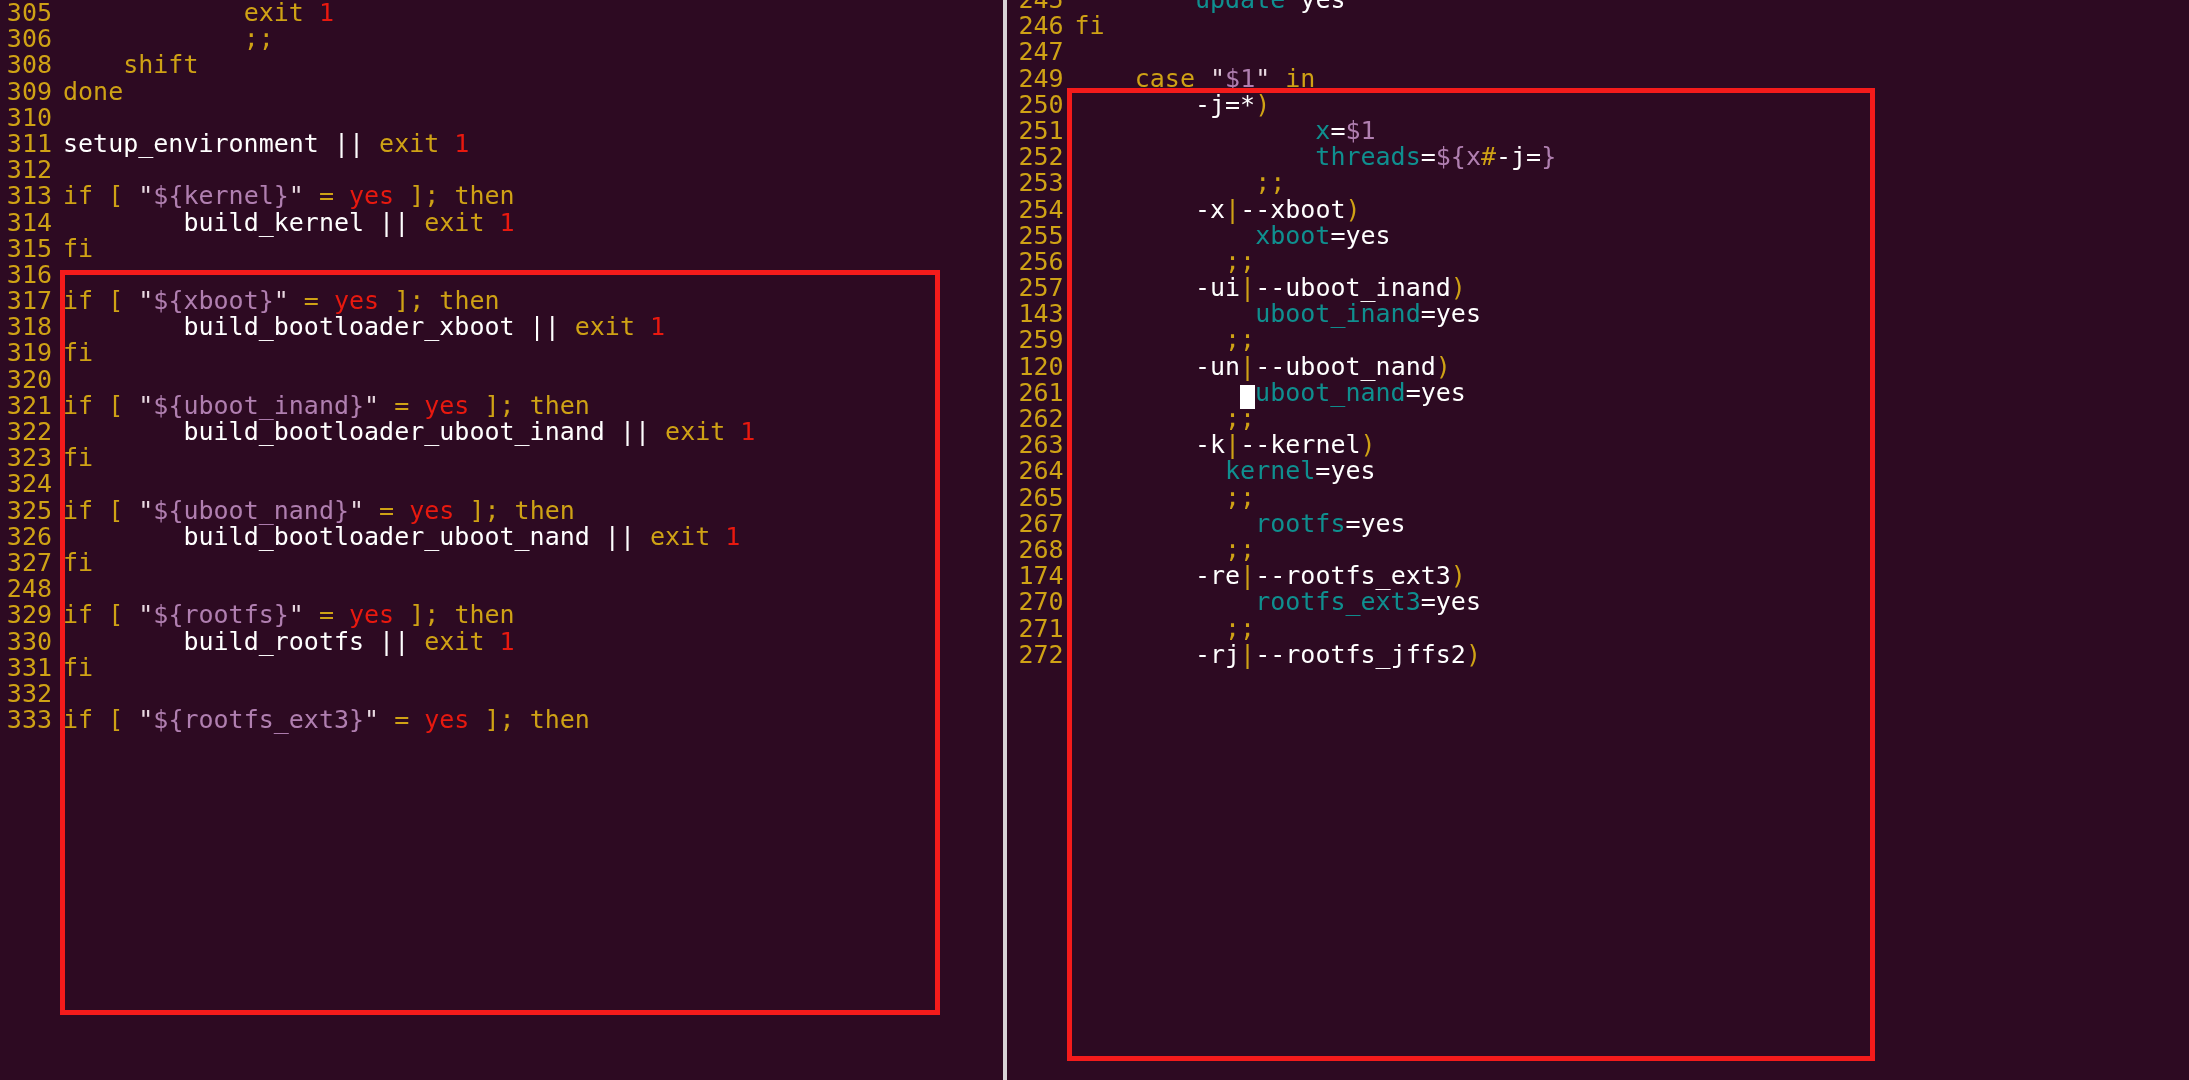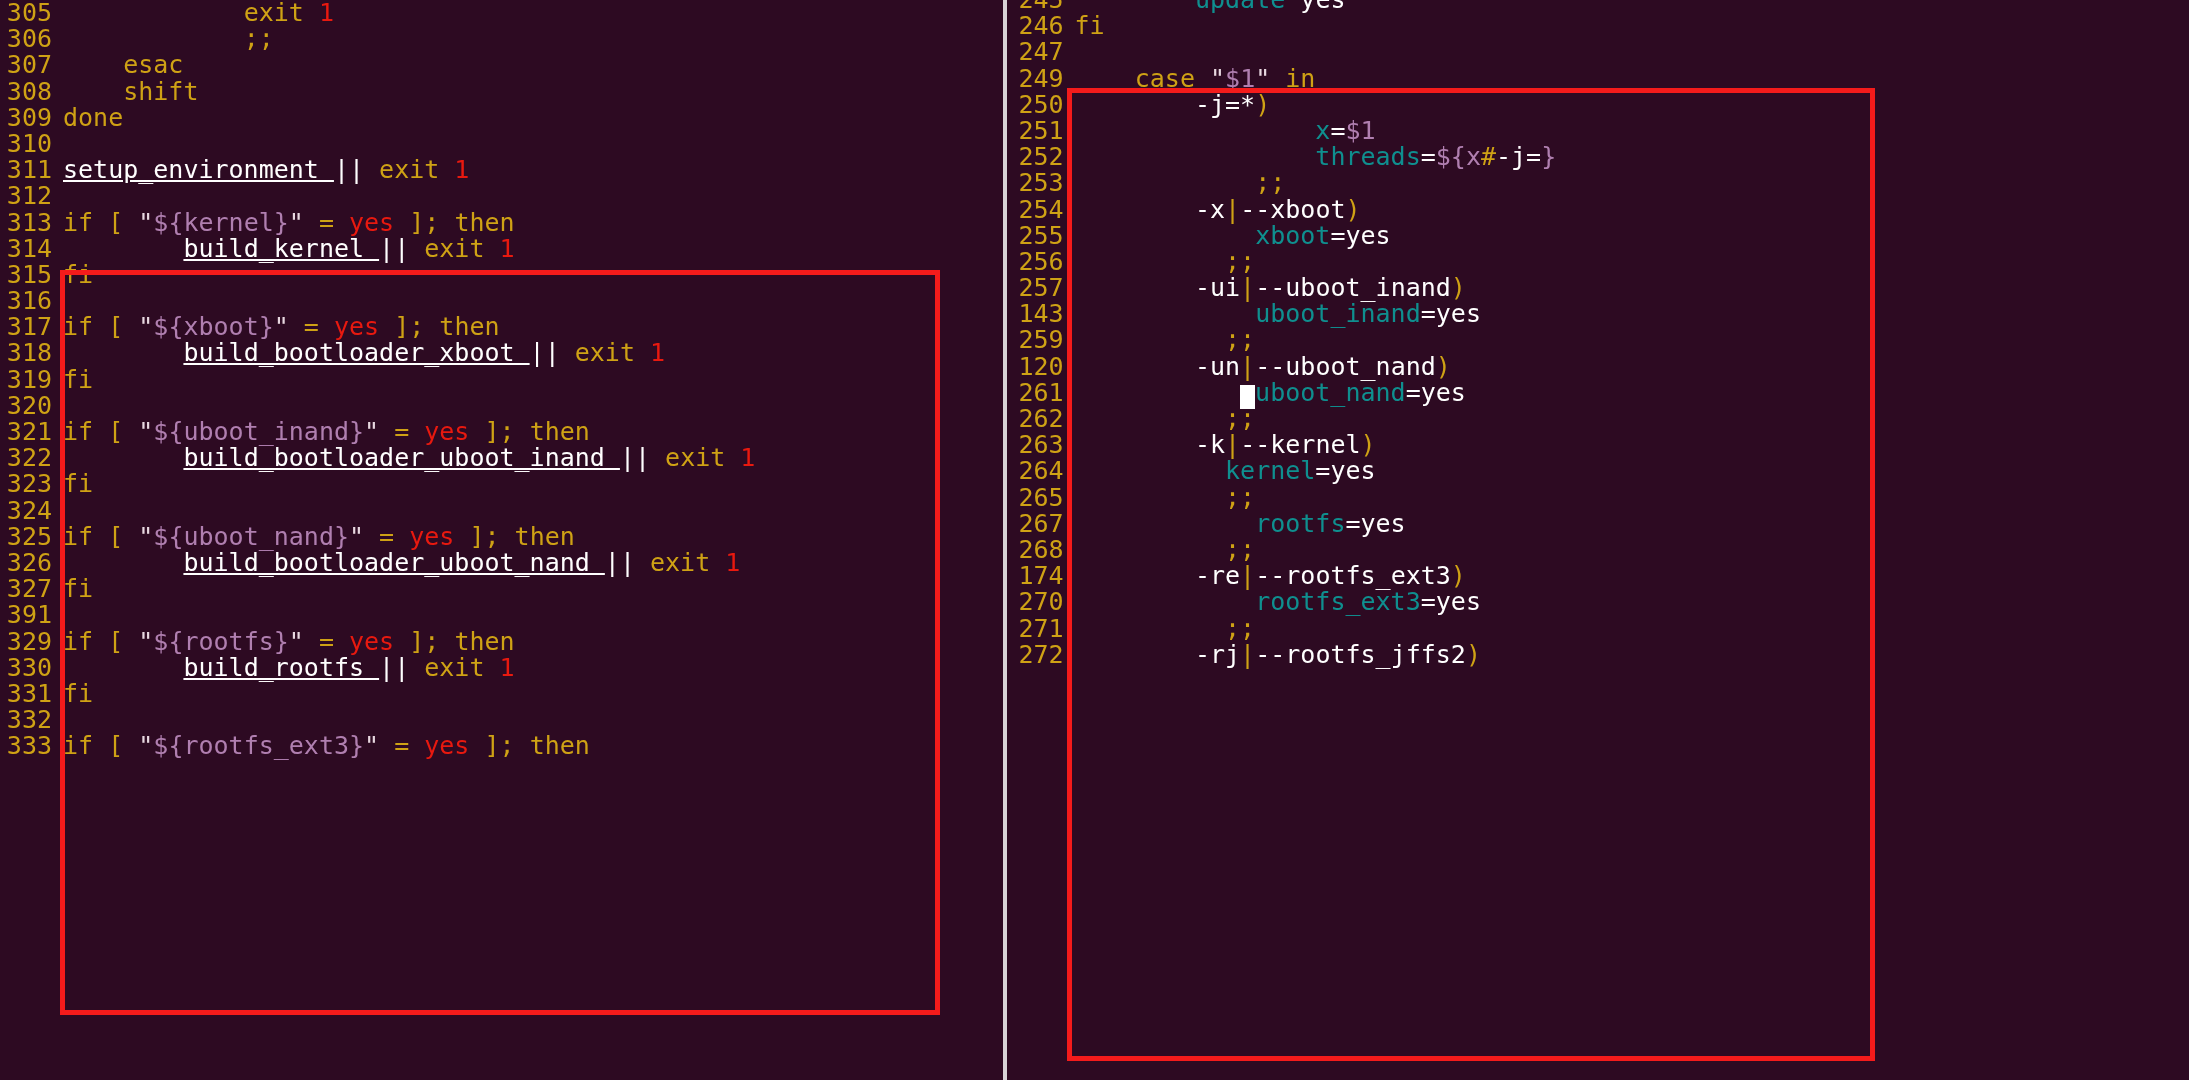--- a/index.html
+++ b/index.html
@@ -69,21 +69,21 @@
   .pane-right .lnum { width: 57px; }
 
   .ltext {
     flex: 1 1 auto;
     white-space: pre;
     color: #ffffff;
   }
 
   
   .kw   { color: #cfa215; }            
-  .fn   { color: #ffffff; text-decoration: underline; }            
+  .fn   { color: #ffffff; }            
   .str  { color: #b07fb0; }            
   .num  { color: #e8190f; }            
   .val  { color: #e8190f; }            
   .var  { color: #0f8f8f; }            
   .punc { color: #cfa215; }            
   .quo  { color: #e8d8e0; }            
   .plain{ color: #ffffff; }
 
   
   .cursor {
@@ -108,42 +108,41 @@
 </style>
 </head>
 <body>
 
 <div id="app">
 
   <div class="pane pane-left">
     <div class="code-scroll" id="left-lines">
         <div class="line"><span class="lnum">305</span><span class="ltext"><span class="plain">            </span><span class="kw">exit </span><span class="num">1</span></span></div>
         <div class="line"><span class="lnum">306</span><span class="ltext"><span class="plain">            </span><span class="kw">;;</span></span></div>
-        <div class="line"><span class="lnum">307</span><span class="ltext"><span class="plain">    </span><span class="kw">esac</span></span></div>
         <div class="line"><span class="lnum">308</span><span class="ltext"><span class="plain">    </span><span class="kw">shift</span></span></div>
         <div class="line"><span class="lnum">309</span><span class="ltext"><span class="kw">done</span></span></div>
         <div class="line"><span class="lnum">310</span><span class="ltext"><span class="plain"></span></span></div>
         <div class="line"><span class="lnum">311</span><span class="ltext"><span class="fn">setup_environment </span><span class="plain">|| </span><span class="kw">exit </span><span class="num">1</span></span></div>
         <div class="line"><span class="lnum">312</span><span class="ltext"><span class="plain"></span></span></div>
         <div class="line"><span class="lnum">313</span><span class="ltext"><span class="kw">if </span><span class="punc">[ </span><span class="quo">"</span><span class="str">${kernel}</span><span class="quo">"</span><span class="kw"> = </span><span class="val">yes</span><span class="punc"> ]</span><span class="kw">; </span><span class="kw">then</span></span></div>
         <div class="line"><span class="lnum">314</span><span class="ltext"><span class="plain">        </span><span class="fn">build_kernel </span><span class="plain">|| </span><span class="kw">exit </span><span class="num">1</span></span></div>
         <div class="line"><span class="lnum">315</span><span class="ltext"><span class="kw">fi</span></span></div>
         <div class="line"><span class="lnum">316</span><span class="ltext"><span class="plain"></span></span></div>
         <div class="line"><span class="lnum">317</span><span class="ltext"><span class="kw">if </span><span class="punc">[ </span><span class="quo">"</span><span class="str">${xboot}</span><span class="quo">"</span><span class="kw"> = </span><span class="val">yes</span><span class="punc"> ]</span><span class="kw">; </span><span class="kw">then</span></span></div>
         <div class="line"><span class="lnum">318</span><span class="ltext"><span class="plain">        </span><span class="fn">build_bootloader_xboot </span><span class="plain">|| </span><span class="kw">exit </span><span class="num">1</span></span></div>
         <div class="line"><span class="lnum">319</span><span class="ltext"><span class="kw">fi</span></span></div>
         <div class="line"><span class="lnum">320</span><span class="ltext"><span class="plain"></span></span></div>
         <div class="line"><span class="lnum">321</span><span class="ltext"><span class="kw">if </span><span class="punc">[ </span><span class="quo">"</span><span class="str">${uboot_inand}</span><span class="quo">"</span><span class="kw"> = </span><span class="val">yes</span><span class="punc"> ]</span><span class="kw">; </span><span class="kw">then</span></span></div>
         <div class="line"><span class="lnum">322</span><span class="ltext"><span class="plain">        </span><span class="fn">build_bootloader_uboot_inand </span><span class="plain">|| </span><span class="kw">exit </span><span class="num">1</span></span></div>
         <div class="line"><span class="lnum">323</span><span class="ltext"><span class="kw">fi</span></span></div>
         <div class="line"><span class="lnum">324</span><span class="ltext"><span class="plain"></span></span></div>
         <div class="line"><span class="lnum">325</span><span class="ltext"><span class="kw">if </span><span class="punc">[ </span><span class="quo">"</span><span class="str">${uboot_nand}</span><span class="quo">"</span><span class="kw"> = </span><span class="val">yes</span><span class="punc"> ]</span><span class="kw">; </span><span class="kw">then</span></span></div>
         <div class="line"><span class="lnum">326</span><span class="ltext"><span class="plain">        </span><span class="fn">build_bootloader_uboot_nand </span><span class="plain">|| </span><span class="kw">exit </span><span class="num">1</span></span></div>
         <div class="line"><span class="lnum">327</span><span class="ltext"><span class="kw">fi</span></span></div>
-        <div class="line"><span class="lnum">391</span><span class="ltext"><span class="plain"></span></span></div>
+        <div class="line"><span class="lnum">248</span><span class="ltext"><span class="plain"></span></span></div>
         <div class="line"><span class="lnum">329</span><span class="ltext"><span class="kw">if </span><span class="punc">[ </span><span class="quo">"</span><span class="str">${rootfs}</span><span class="quo">"</span><span class="kw"> = </span><span class="val">yes</span><span class="punc"> ]</span><span class="kw">; </span><span class="kw">then</span></span></div>
         <div class="line"><span class="lnum">330</span><span class="ltext"><span class="plain">        </span><span class="fn">build_rootfs </span><span class="plain">|| </span><span class="kw">exit </span><span class="num">1</span></span></div>
         <div class="line"><span class="lnum">331</span><span class="ltext"><span class="kw">fi</span></span></div>
         <div class="line"><span class="lnum">332</span><span class="ltext"><span class="plain"></span></span></div>
         <div class="line"><span class="lnum">333</span><span class="ltext"><span class="kw">if </span><span class="punc">[ </span><span class="quo">"</span><span class="str">${rootfs_ext3}</span><span class="quo">"</span><span class="kw"> = </span><span class="val">yes</span><span class="punc"> ]</span><span class="kw">; </span><span class="kw">then</span></span></div>
       </div>
     <div class="redbox" id="redbox-left"></div>
   </div>
 
   <div class="pane-divider"></div>

